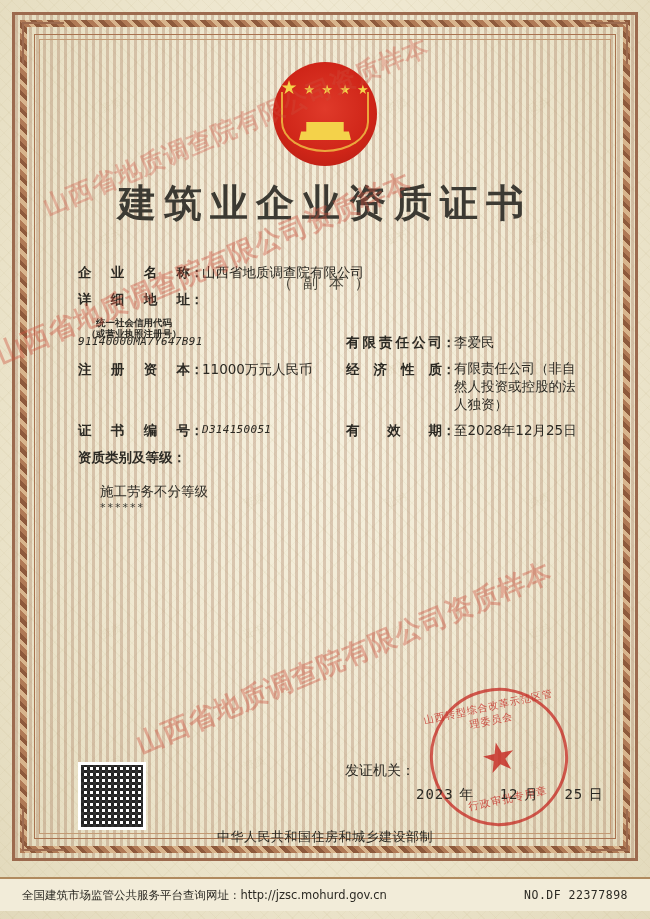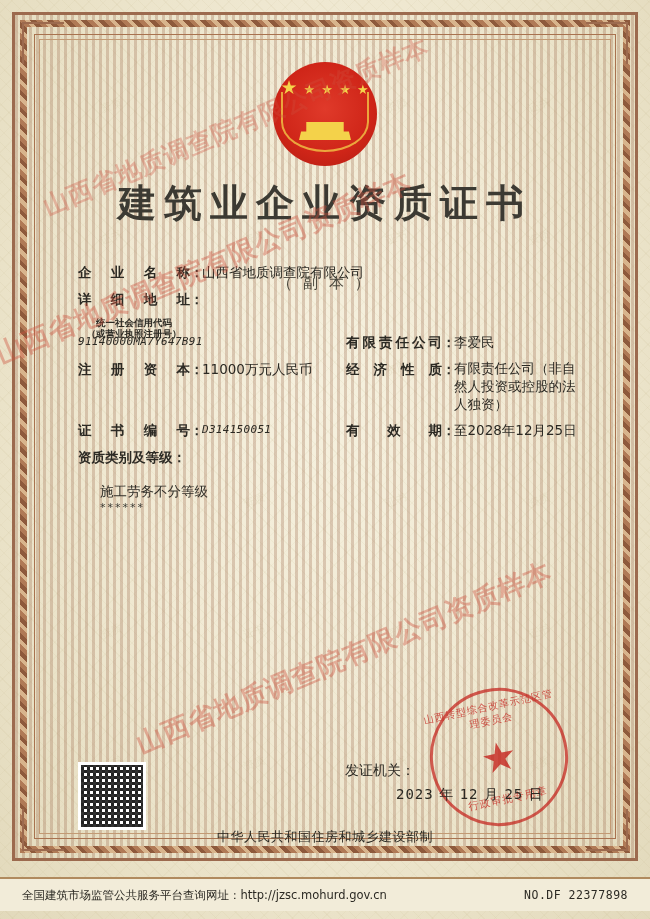--- a/index.html
+++ b/index.html
@@ -140,21 +140,21 @@
     font-size:10px;letter-spacing:1px;
   }
 
   
   .issue{
     position:absolute;left:345px;top:762px;font-size:14px;color:#2b2923;
   }
   .issue-date{
     position:absolute;left:396px;top:786px;font-size:14px;color:#2b2923;letter-spacing:1px;
   }
-  .issue-date span.num{font-family:"DejaVu Sans Mono","Liberation Mono",monospace;}
+  .issue-date span.num{font-family:"DejaVu Sans Mono","Liberation Mono",monospace;padding-left:20px;}
   .ministry{
     position:absolute;left:0;right:0;top:828px;text-align:center;
     font-size:13px;color:#2b2923;letter-spacing:.5px;
   }
 
   
   .qr{
     position:absolute;left:78px;top:762px;width:68px;height:68px;
     background:#fff;padding:3px;box-sizing:border-box;
   }

